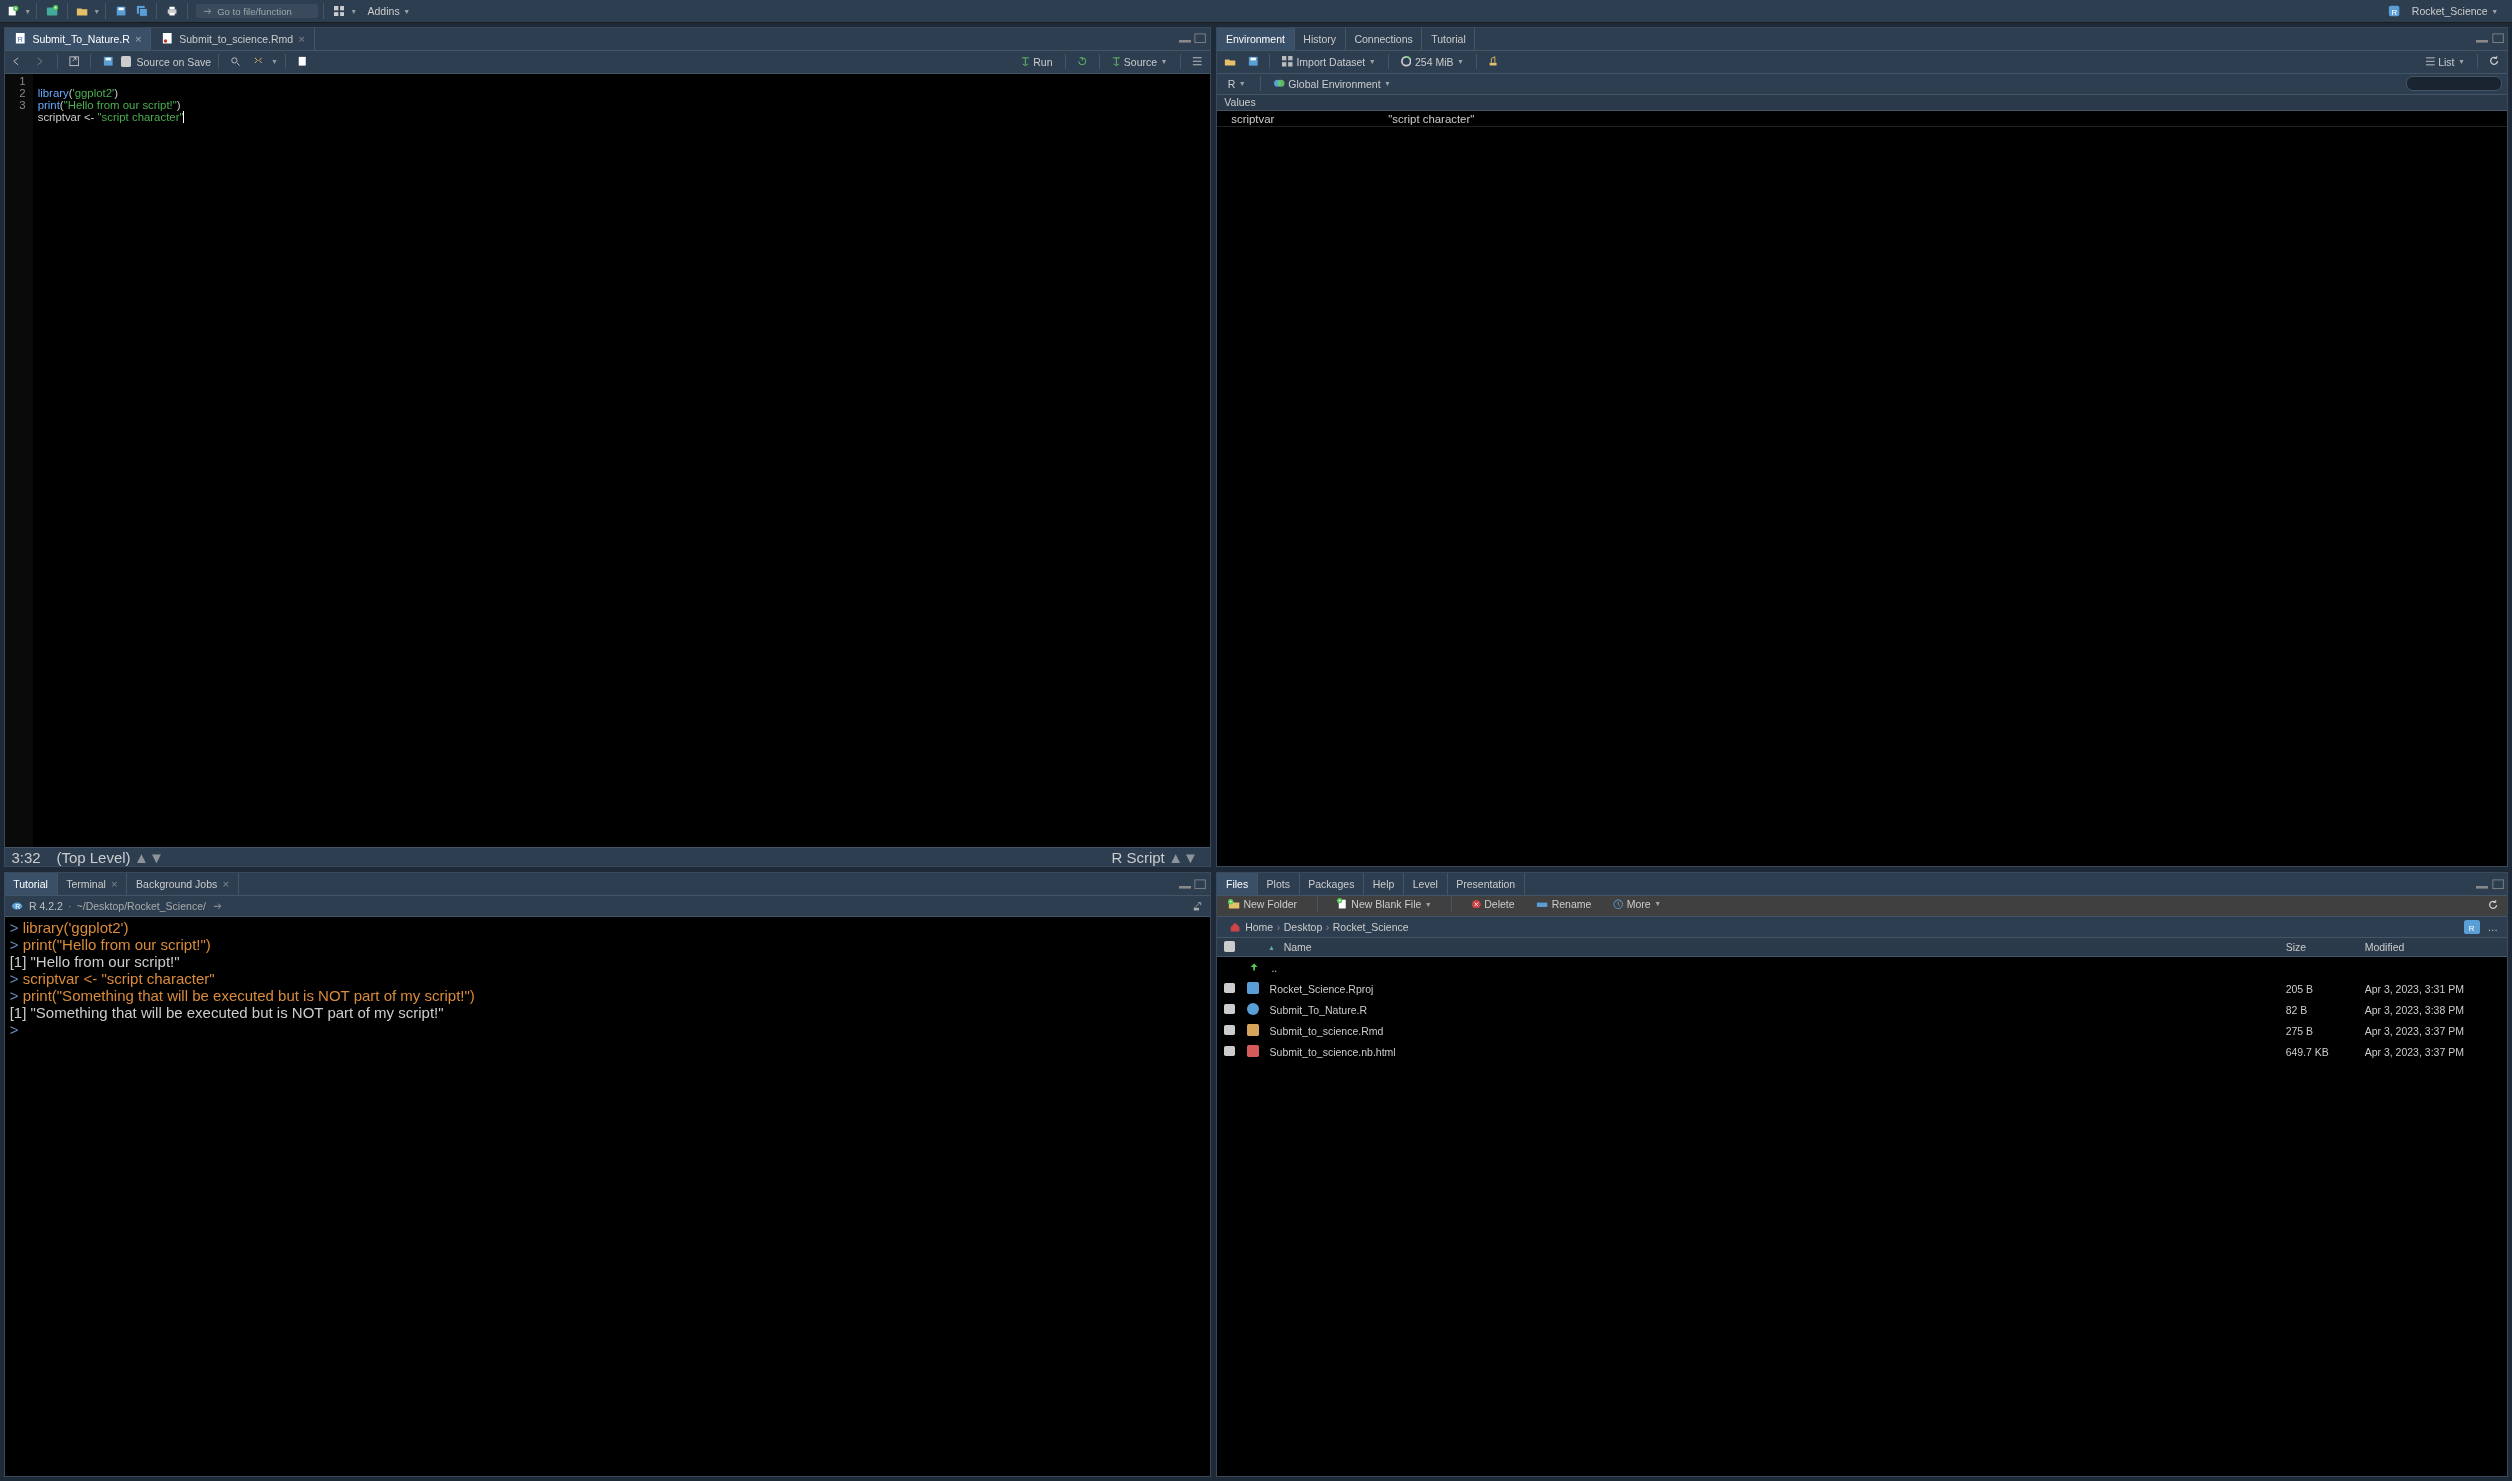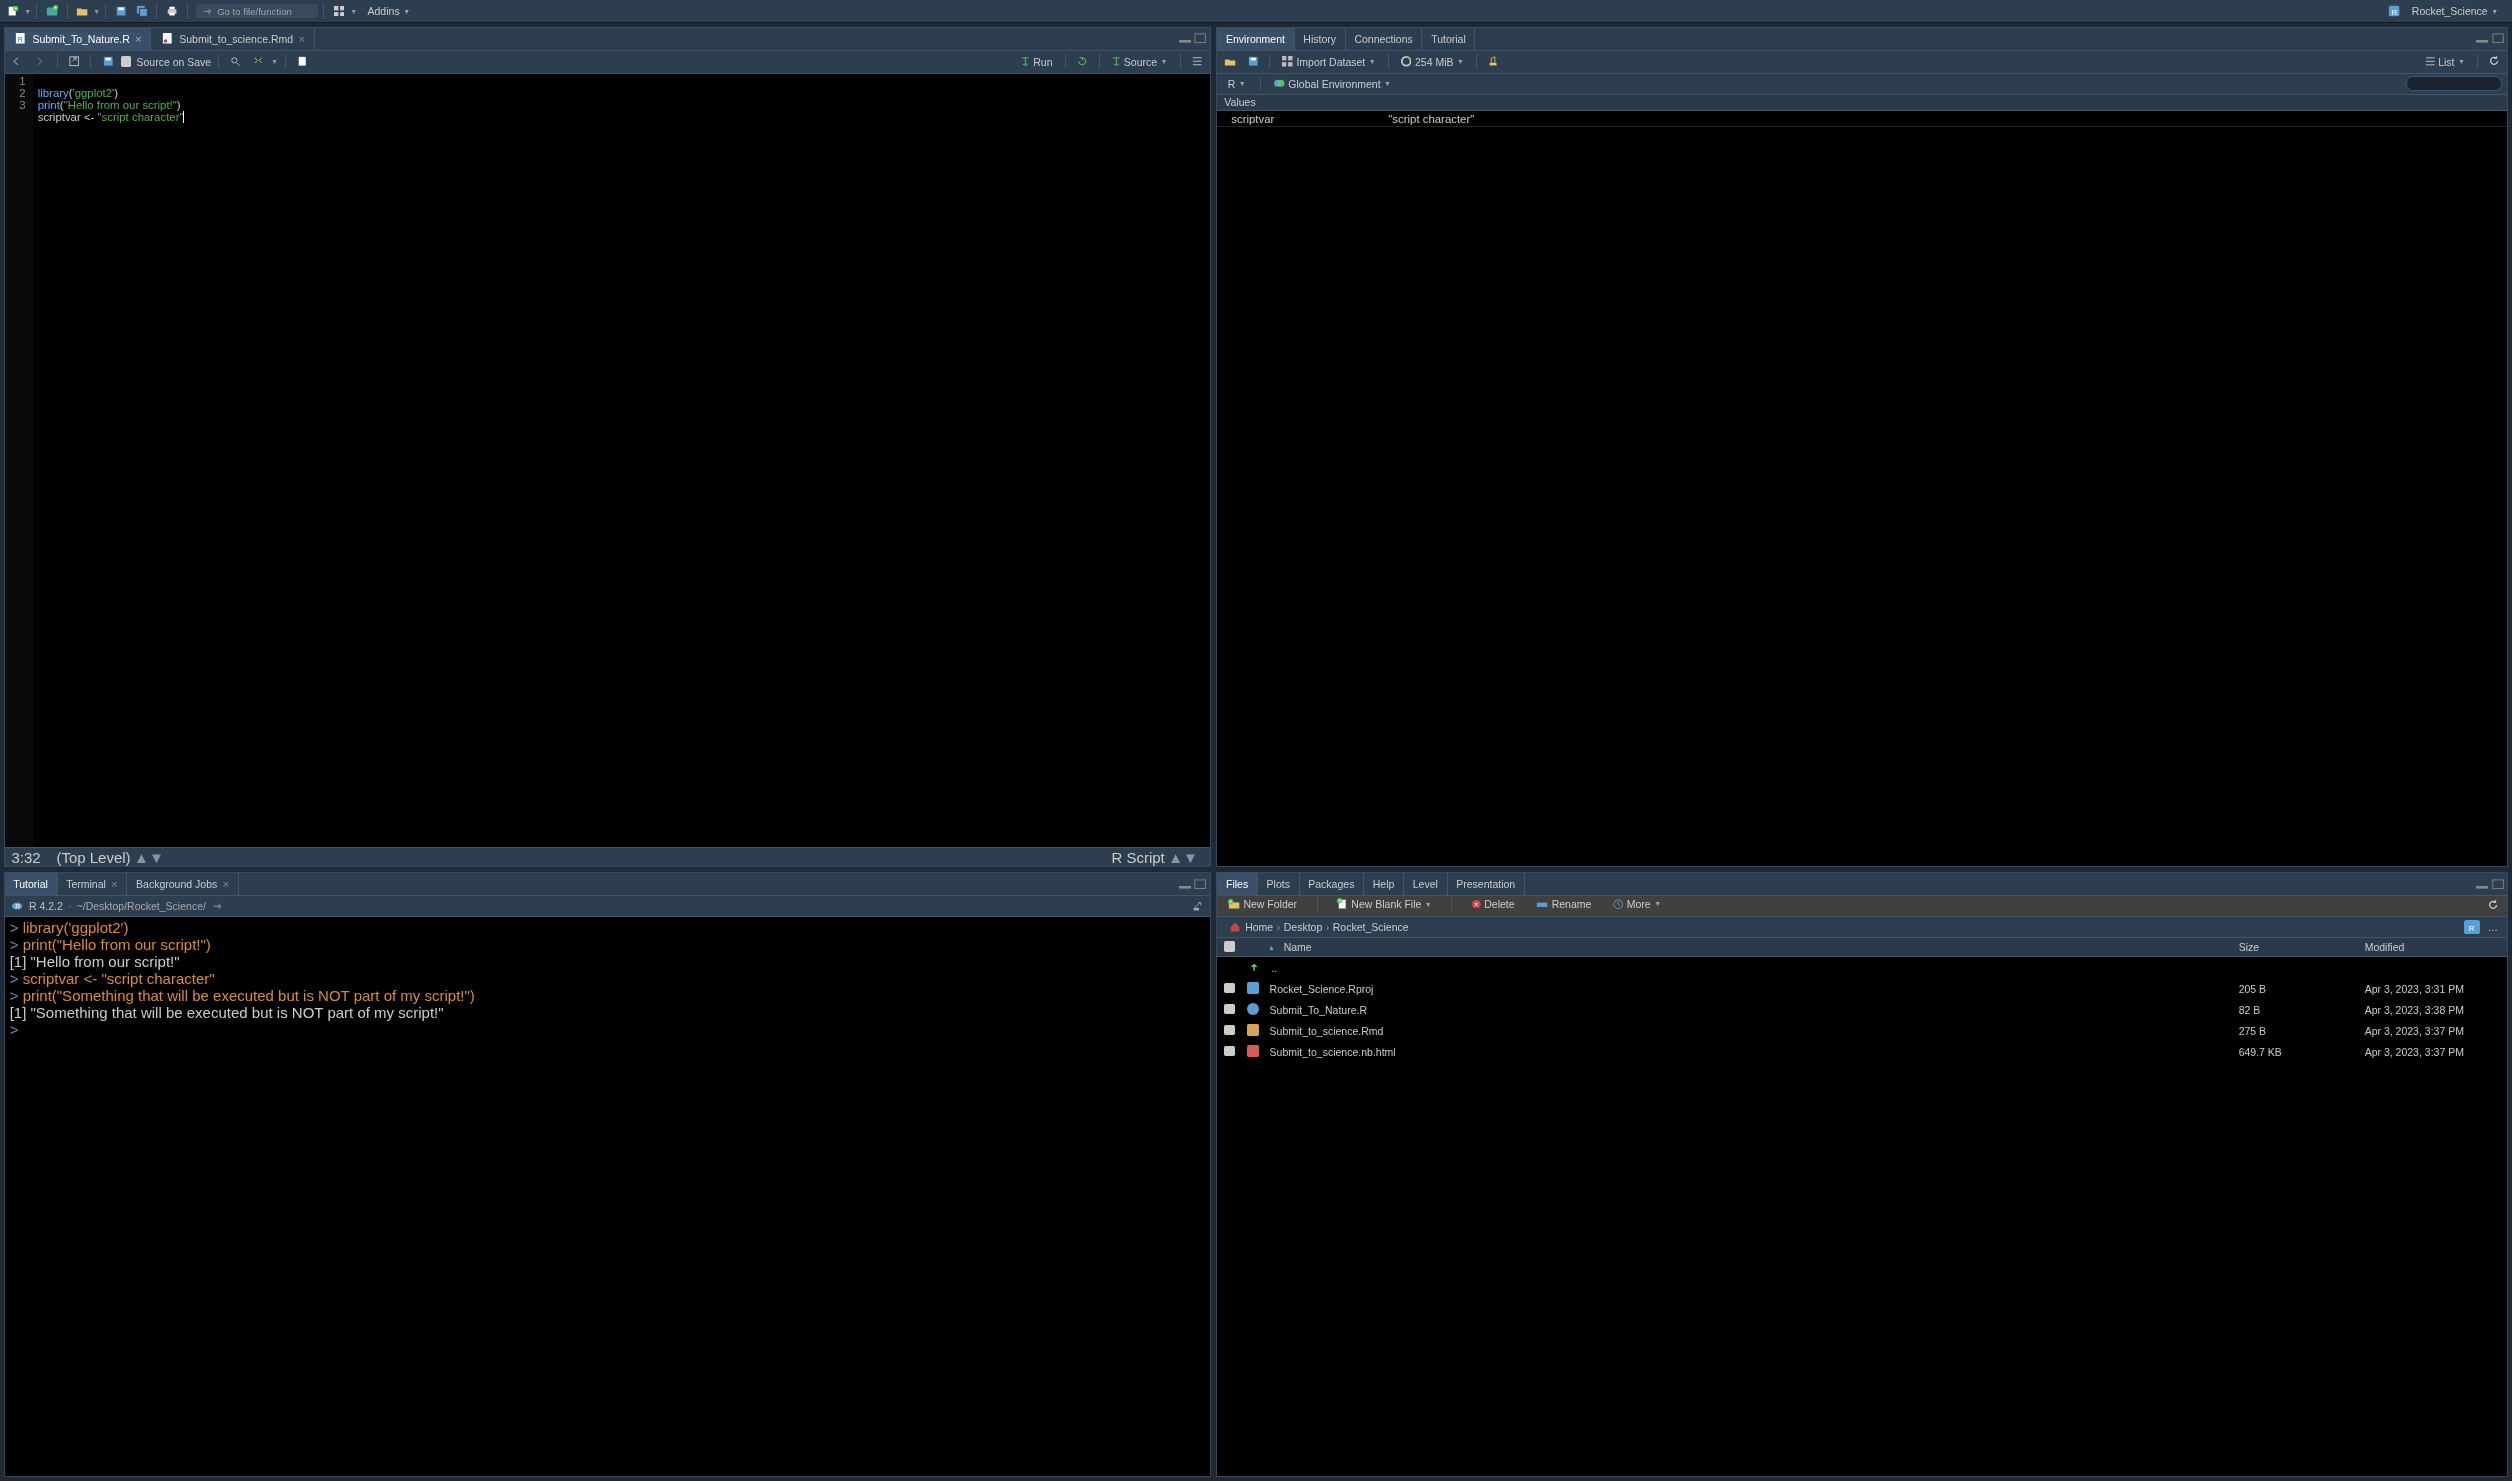--- a/index.html
+++ b/index.html
@@ -76,21 +76,21 @@
 .breadcrumb-bar { background: #2d3e50; height: 21px; display: flex; align-items: center; padding: 0 5.2px; border-bottom: 0.9px solid #445566; }
 .bc-right { margin-left: auto; display: flex; gap: 3.5px; align-items: center; }
 
 
 .files-table { flex: 1; background: #000; overflow: auto; }
 .ft-head { display: flex; background: #2a3a4a; border-bottom: 0.9px solid #445566; height: 19px; align-items: center; font-size: 10.5px; color: #ccc; }
 .ft-head .col { padding: 0 5.2px; }
 .col-chk { flex: 0 0 24.5px; text-align: center; }
 .col-name { flex: 1 1 auto; display: flex; align-items: center; gap: 5.2px; }
 .col-size { flex: 0 0 79px; }
-.col-mod { flex: 0 0 148px; margin-left: 47px; }
+.col-mod { flex: 0 0 148px; }
 .ft-row { display: flex; height: 21px; align-items: center; font-size: 10.5px; color: #ccc; padding: 0; }
 .ft-row .col { padding: 0 5.2px; }
 .sort-up { font-size: 7px; color: #6aa; margin-right: 3.5px; }
 
 
 .ic { width: 14px; height: 14px; display: inline-flex; align-items: center; justify-content: center; }
 .checkbox-g { width: 10.5px; height: 10.5px; background: #ccc; border-radius: 1.7px; display:inline-block; }
 
 
 .fileicon { width: 12.2px; height: 12.2px; display: inline-block; border-radius: 1.7px; }

